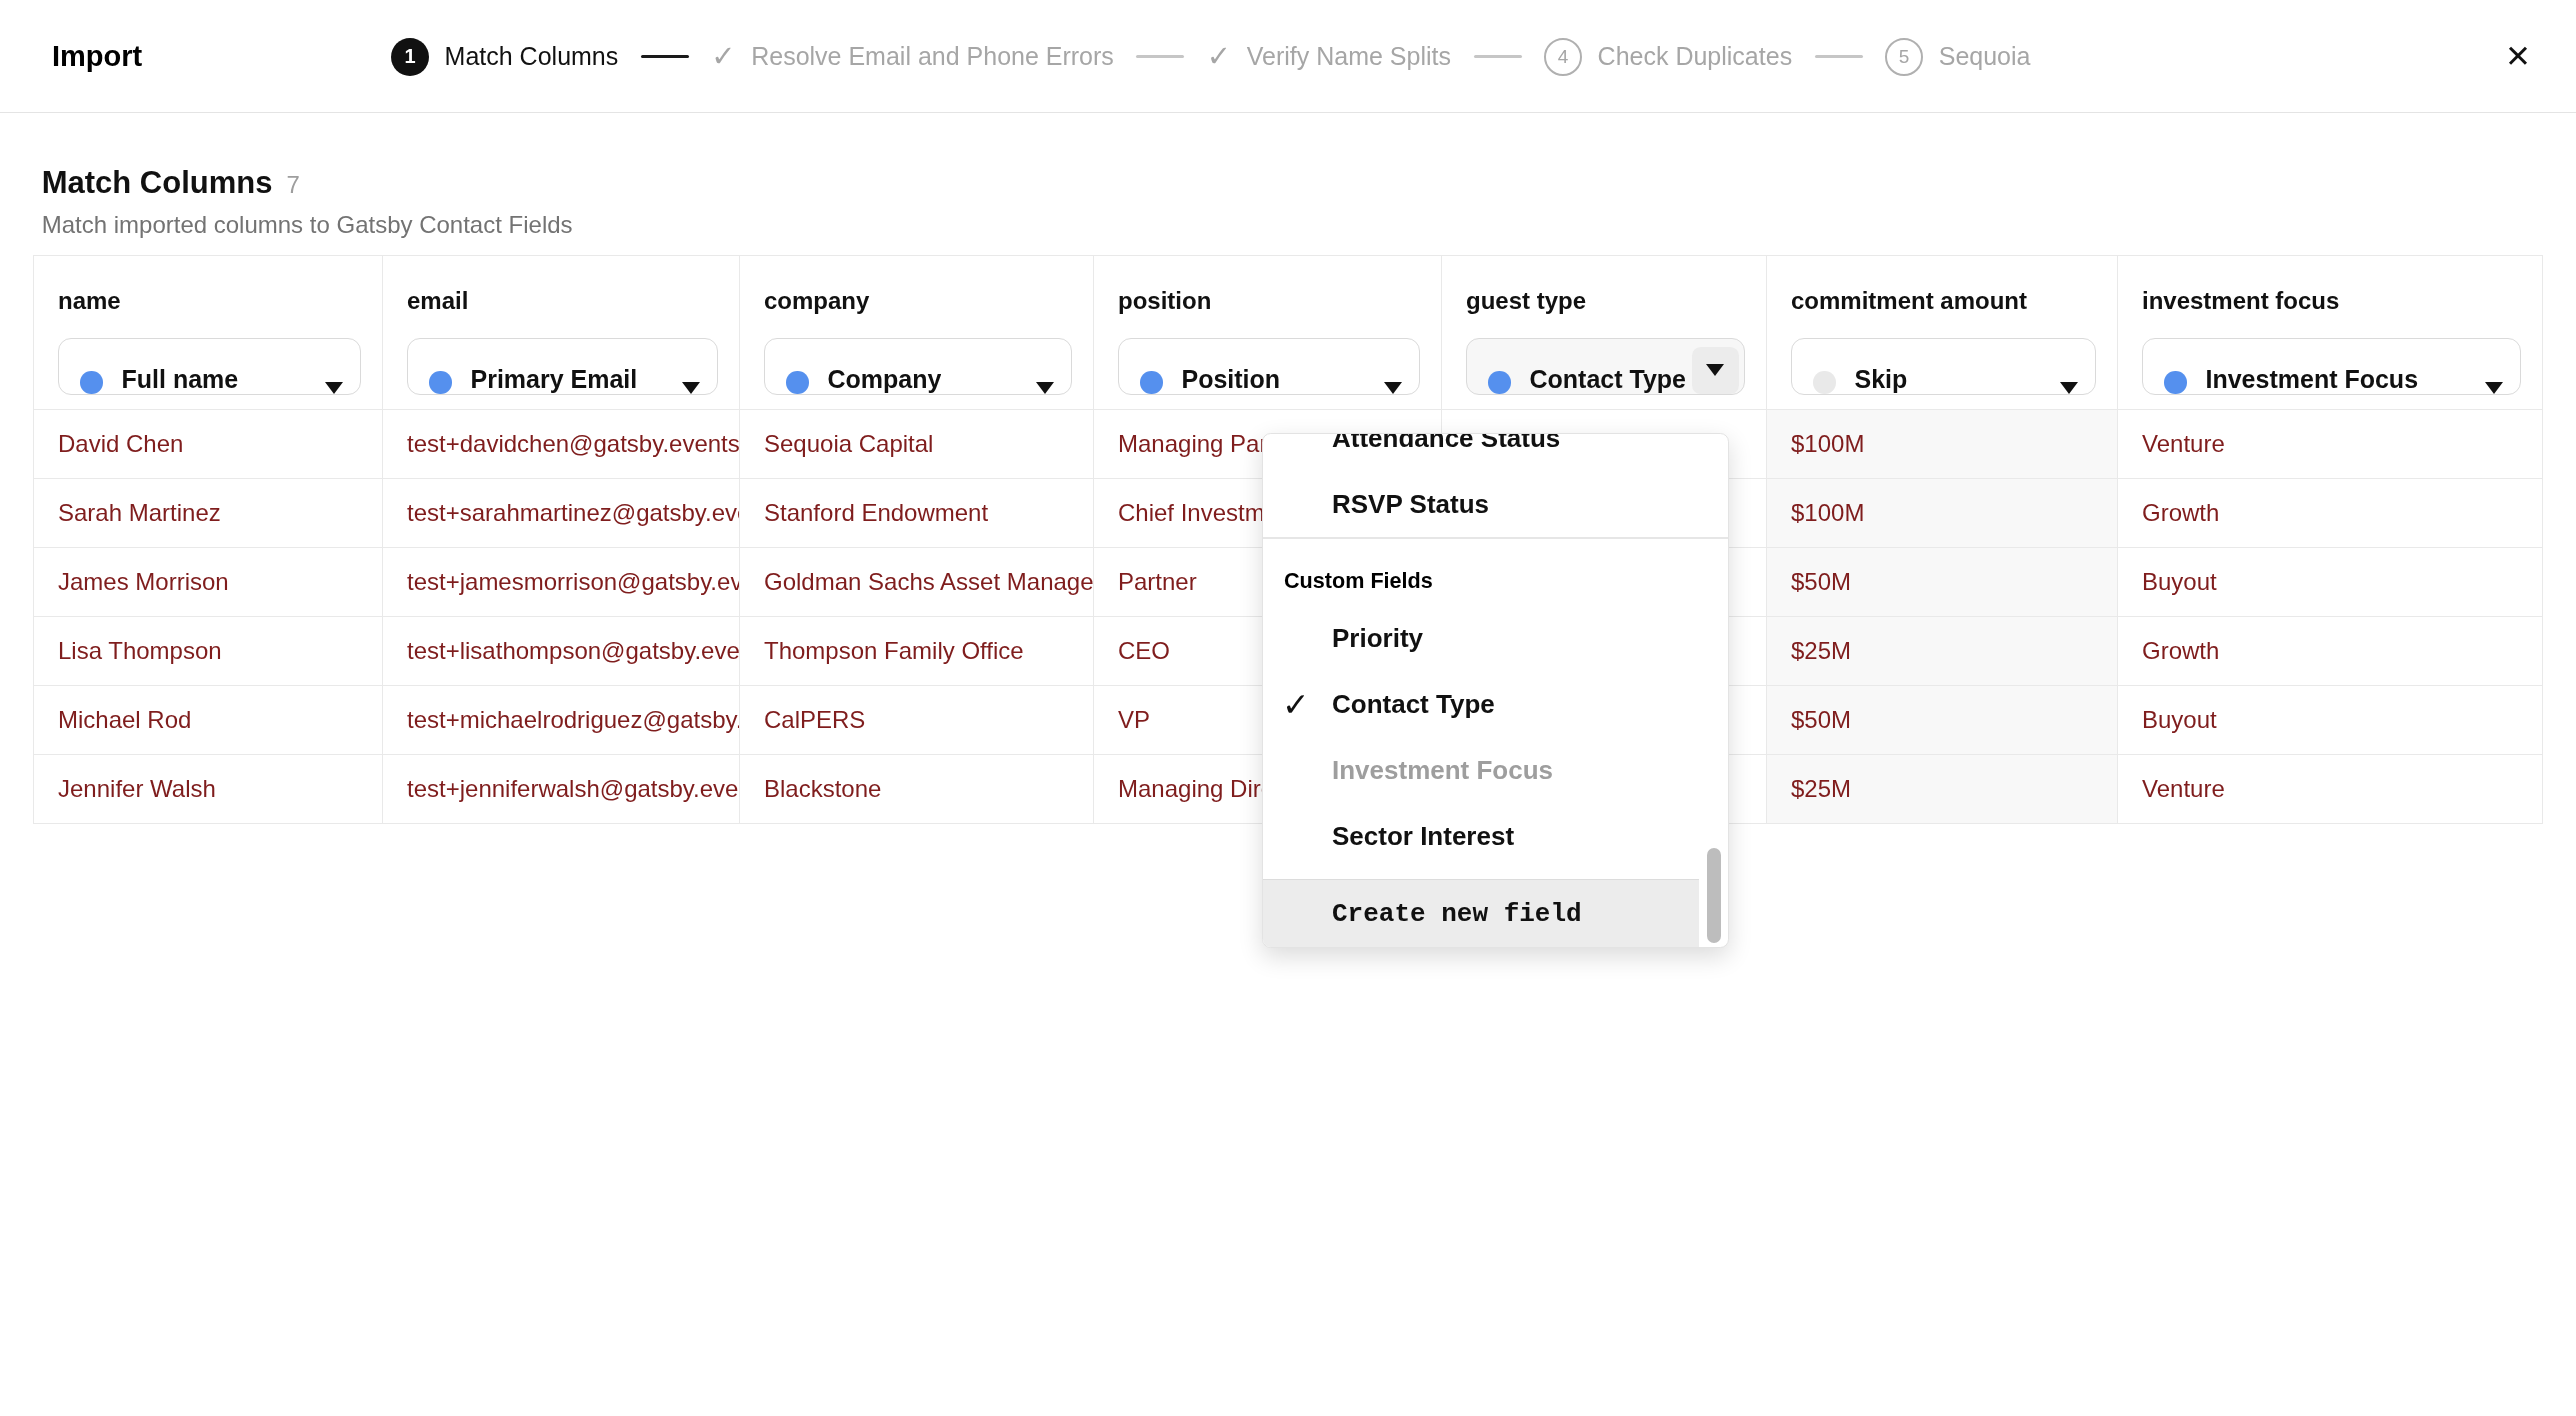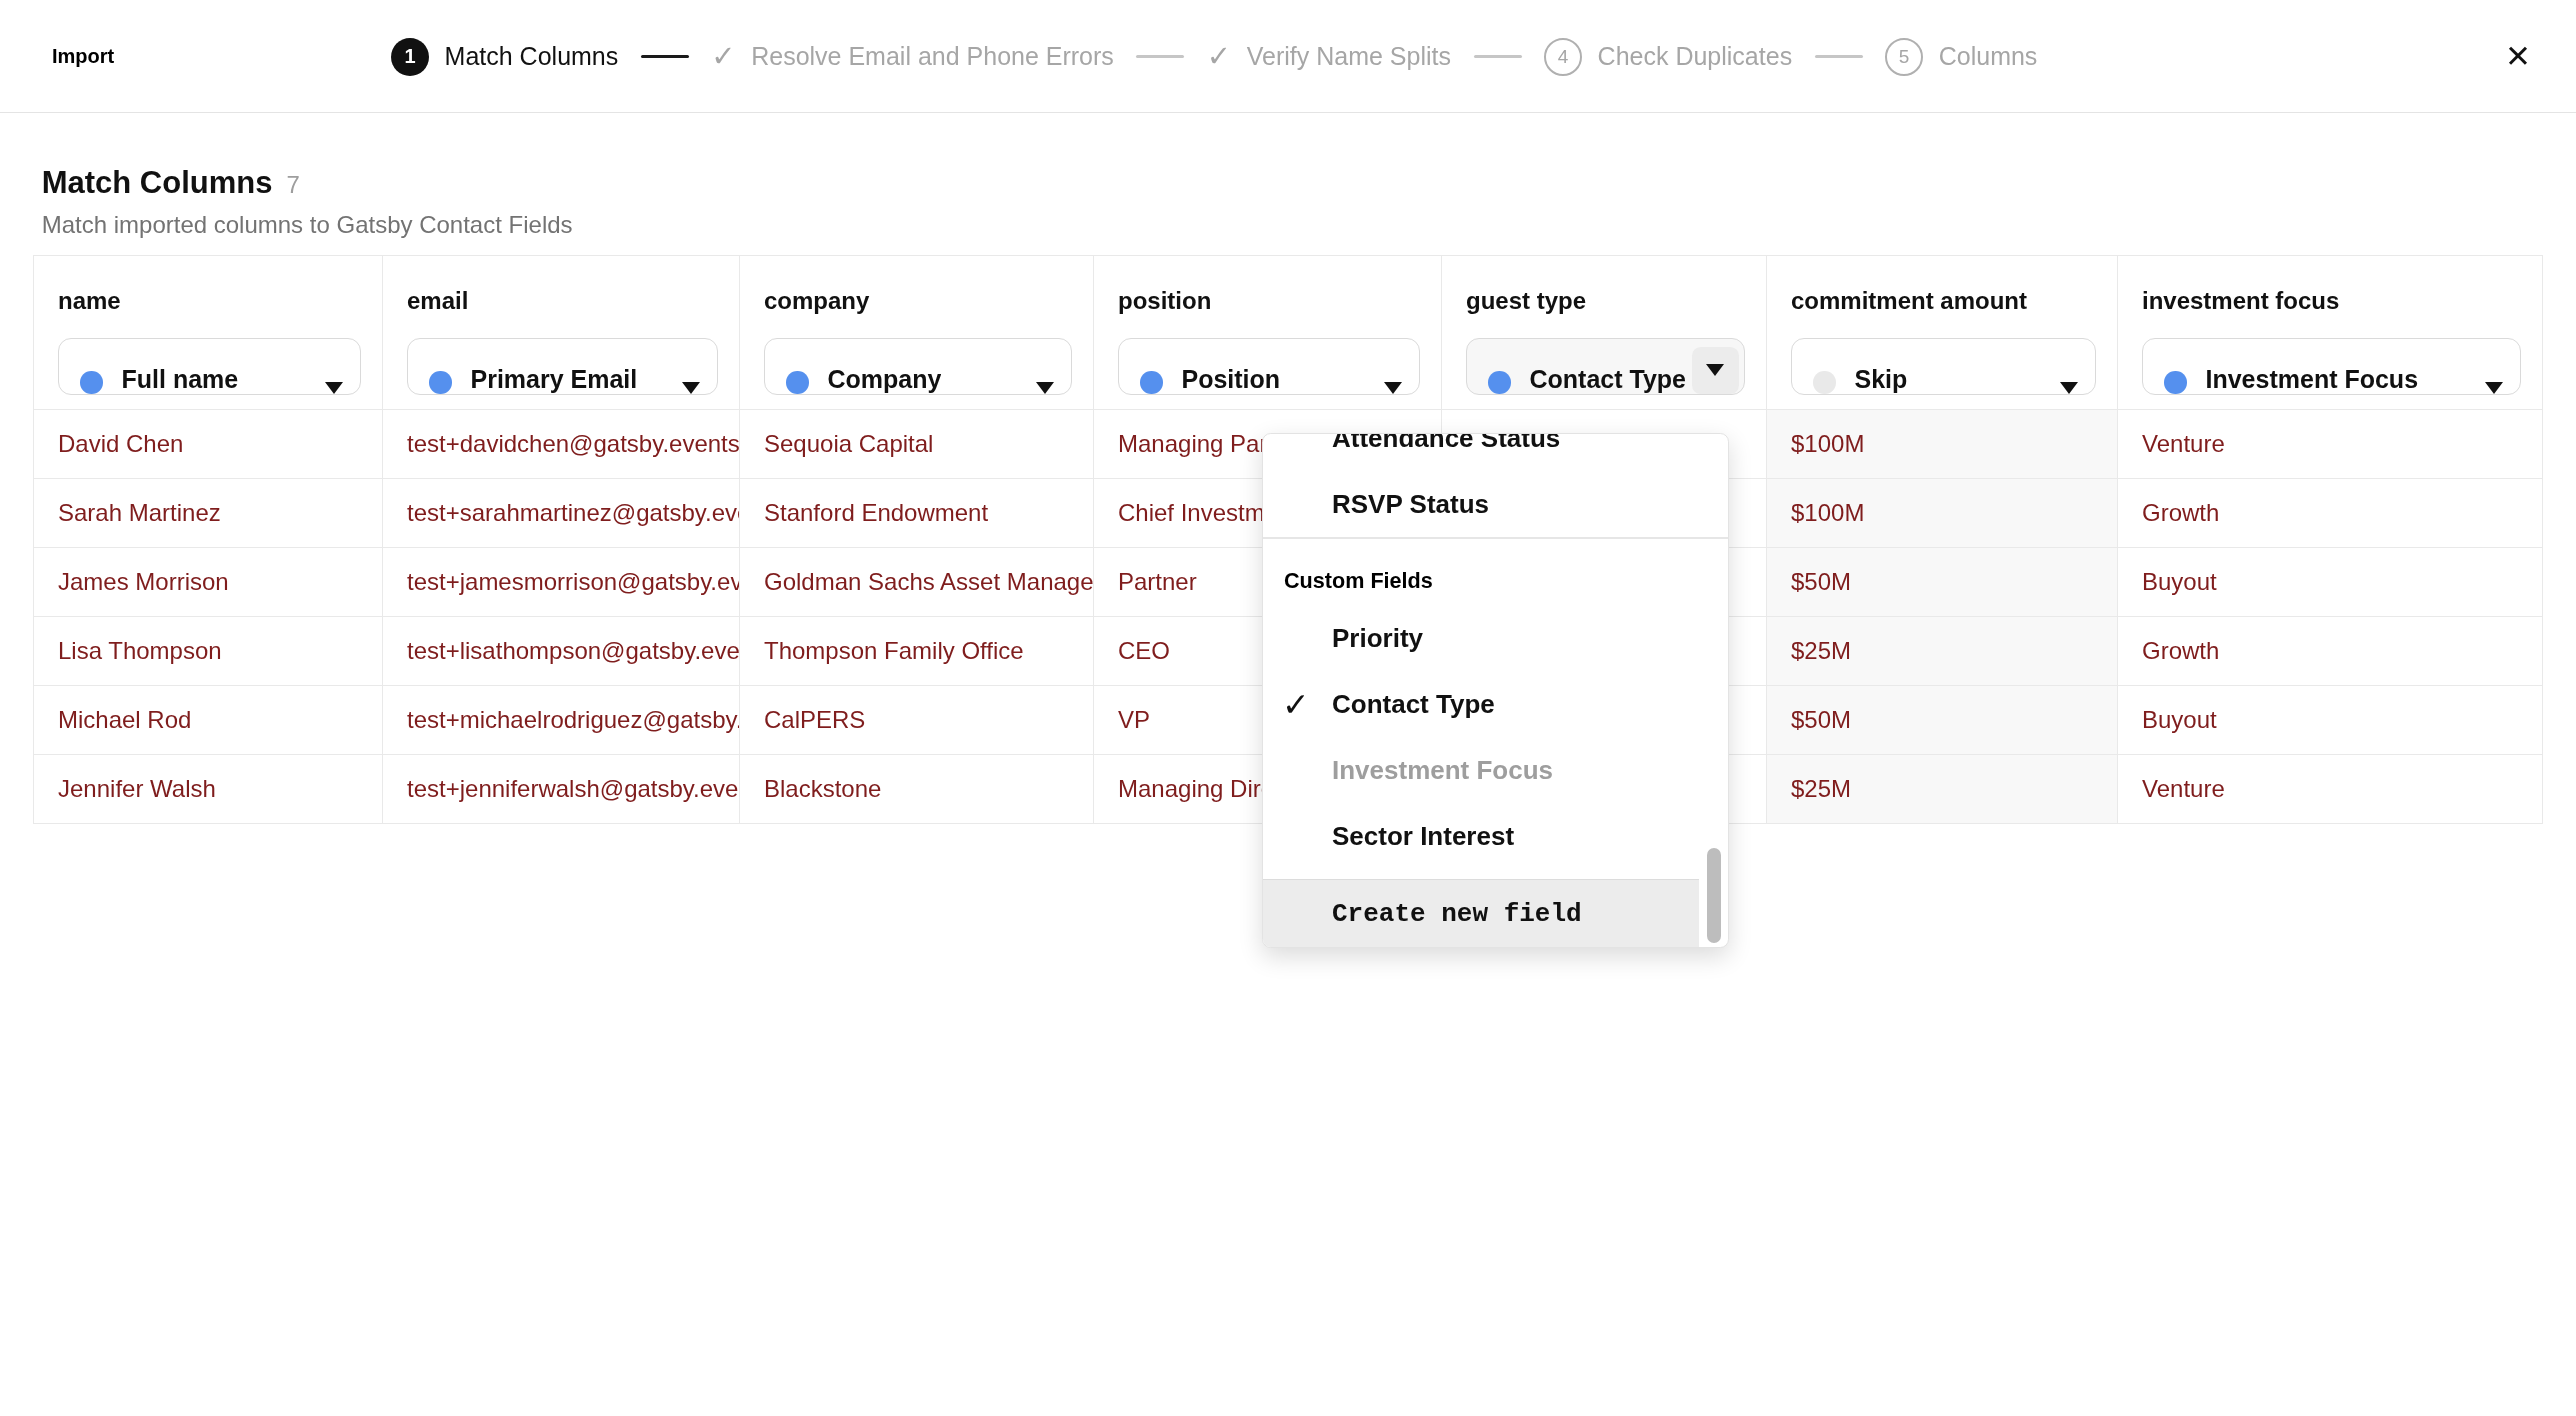--- a/index.html
+++ b/index.html
@@ -15,21 +15,21 @@
 
   
   .app-header {
     height: 113px;
     border-bottom: 1.7px solid #e4e4e4;
     position: relative;
     display: flex;
     align-items: center;
     background: #fff;
   }
-  .app-title { font-size: 20px; font-weight: 700; margin-left: 52px; color:#000; }
+  .app-title { font-size: 29px; font-weight: 700; margin-left: 52px; color:#000; }
   .stepper {
     position: absolute; left: 391px; top: 0; height: 113px;
     display: flex; align-items: center; gap: 22.5px;
   }
   .step { display: flex; align-items: center; gap: 15.6px; }
   .step-label { font-size: 25px; color: #a6a6a6; font-weight: 400; white-space: nowrap; }
   .step.active .step-label { color: #111; font-weight: 500; }
   .marker-filled {
     width: 38px; height: 38px; border-radius: 50%;
     background: #111; color: #fff; font-size: 20px; font-weight: 700;
@@ -159,21 +159,21 @@
     <span class="dash"></span>
 
     <div class="step">
       <span class="marker-outline">4</span>
       <span class="step-label">Check Duplicates</span>
     </div>
     <span class="dash"></span>
 
     <div class="step">
       <span class="marker-outline">5</span>
-      <span class="step-label">Columns</span>
+      <span class="step-label">Sequoia</span>
     </div>
   </div>
 
   <div class="close-btn">✕</div>
 </div>
 
 <div class="content">
   <div class="page-title-row">
     <h1 class="page-title">Match Columns</h1>
     <span class="col-count">7</span>

